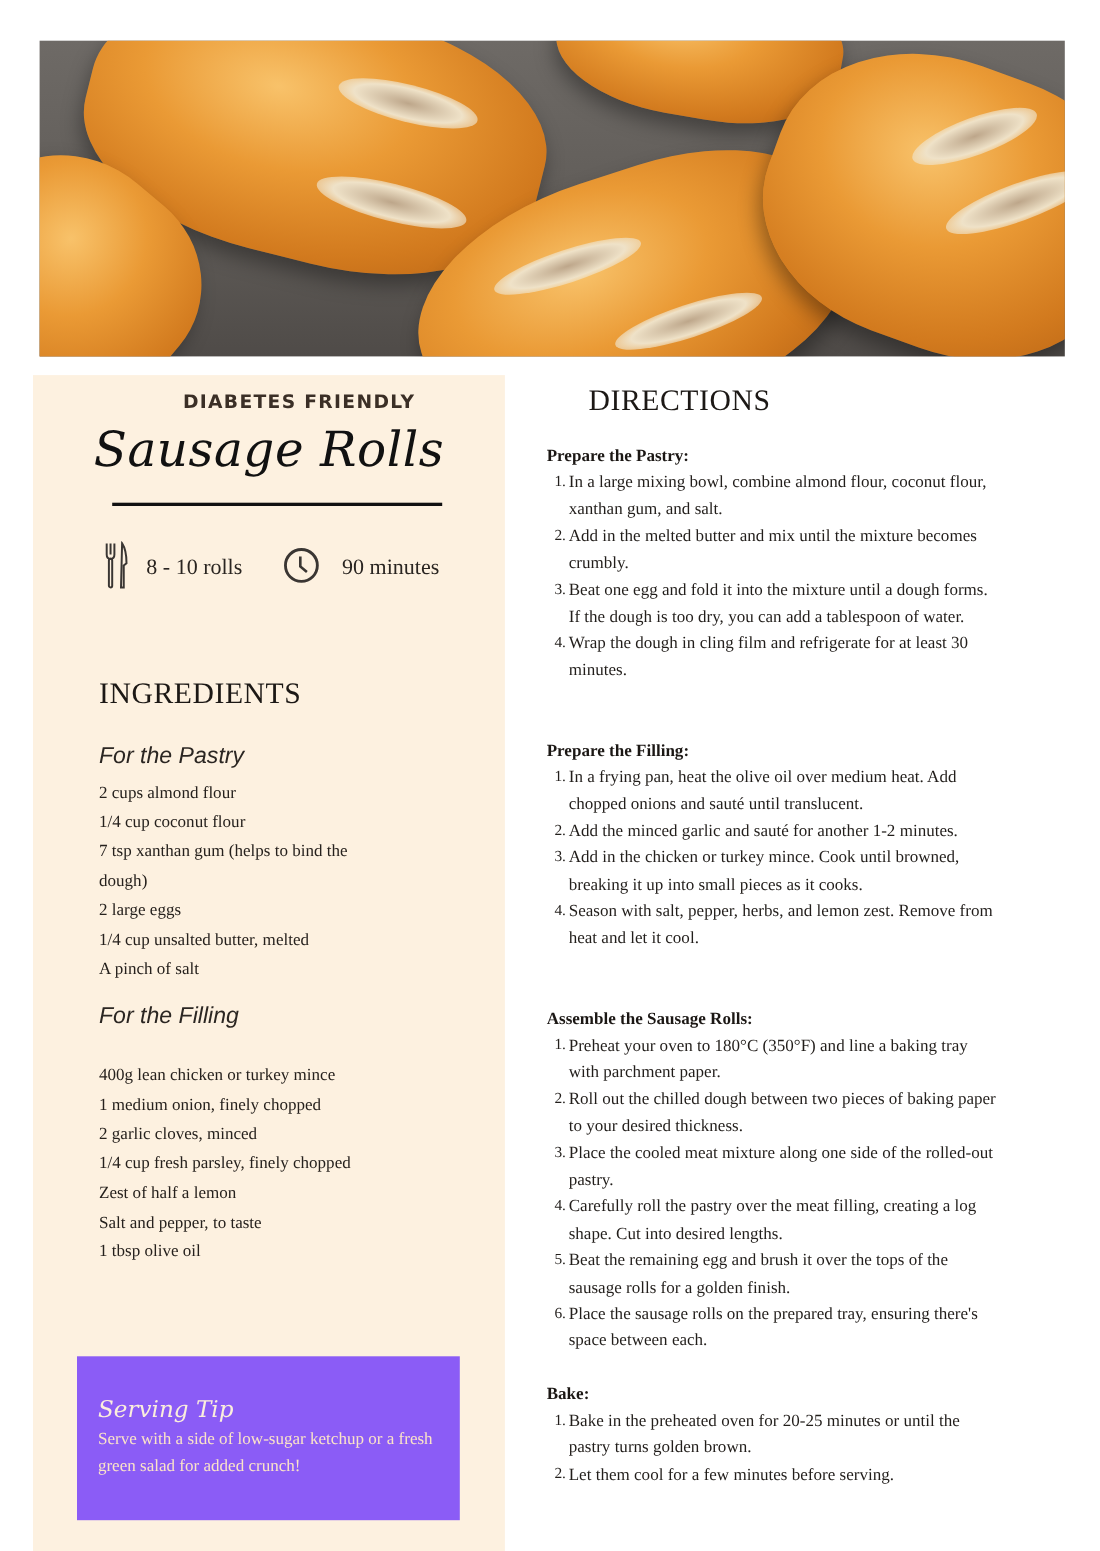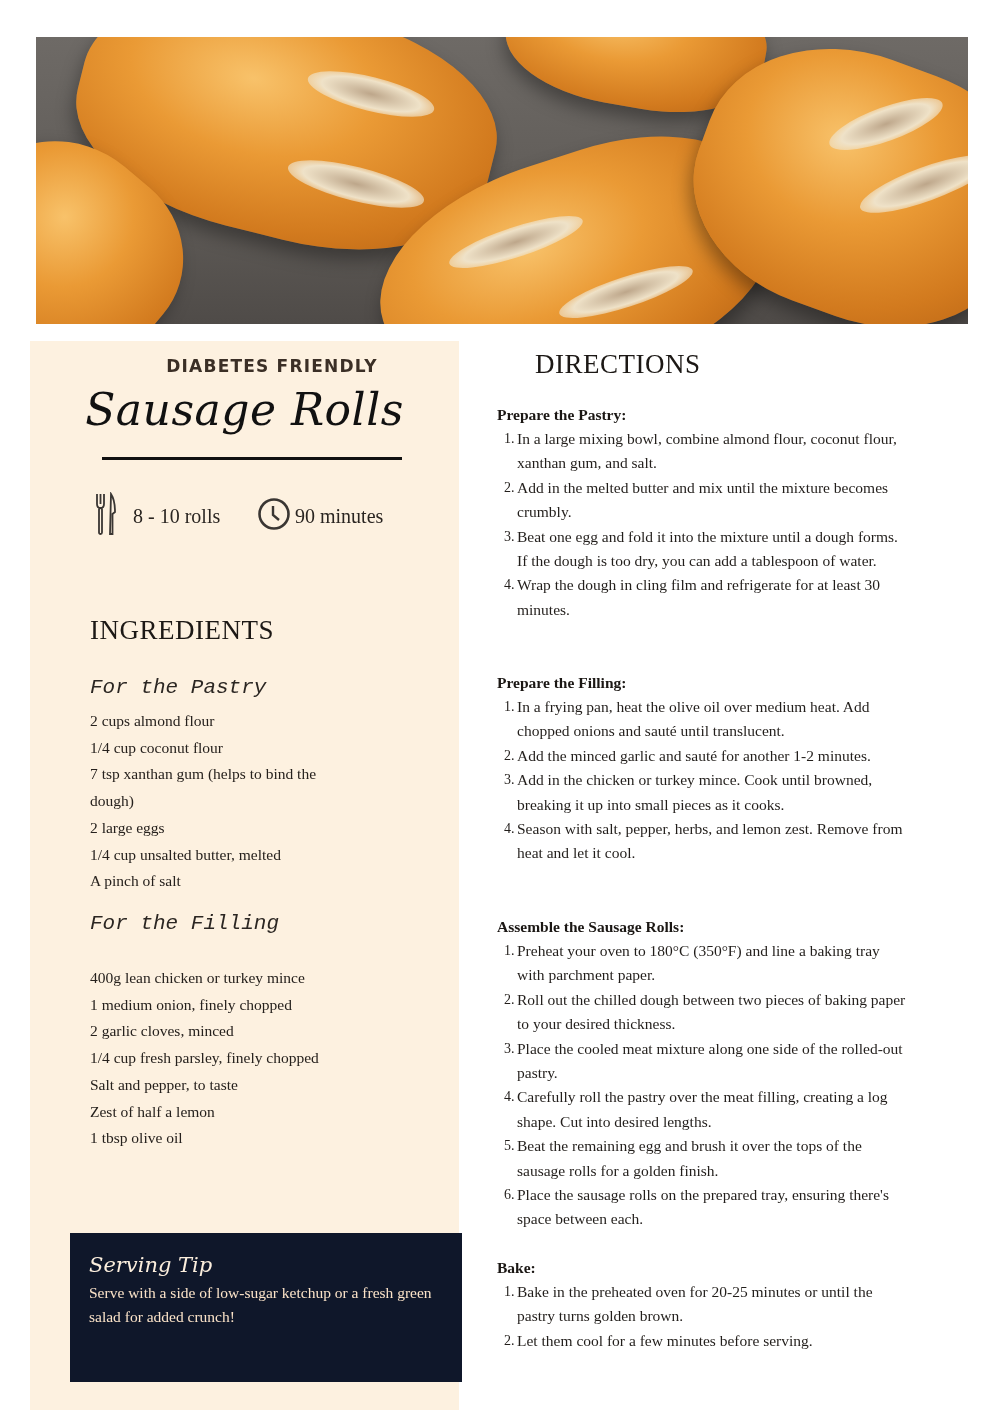--- a/index.html
+++ b/index.html
@@ -36,31 +36,31 @@
   .title-rule { position: absolute; left: 102px; top: 457px; width: 300px; height: 3px; background: #111; }
 
   .meta { position: absolute; top: 494px; height: 44px; display: flex; align-items: center; }
   .meta-text { font-family: "Liberation Serif", serif; font-size: 20px; color: #2a2521; margin-left: 16px; }
 
   .h2 {
     position: absolute; font-family: "Liberation Serif", serif; font-size: 27px;
     letter-spacing: 0.5px; color: #1c1815;
   }
   .subhead {
-    position: absolute; left: 90px; font-family: Liberation Mono, monospace; font-style: italic;
+    position: absolute; left: 90px; font-family: Liberation Sans, sans-serif; font-style: italic;
     font-size: 21px; color: #2b2622;
   }
   .ing-list { position: absolute; left: 90px; width: 250px; list-style: none; }
   .ing-list li {
     font-family: "Liberation Serif", serif; font-size: 15.5px; line-height: 26.7px; color: #26211d;
   }
 
   .tip {
-    position: absolute; left: 70px; top: 1233px; width: 392px; height: 149px;
-    background: #0f172a; padding: 20px 18px 0 19px;
+    position: absolute; left: 70px; top: 1233px; width: 348px; height: 149px;
+    background: #8b5cf6; padding: 36px 18px 0 19px;
   }
   .tip-title {
     font-family: "DejaVu Serif", serif; font-style: italic; font-size: 21px; color: #fbeedd;
     margin-bottom: 4px;
   }
   .tip-text { font-family: "Liberation Serif", serif; font-size: 15.5px; line-height: 24px; color: #fbe3c8; }
 
   .dir-section { position: absolute; left: 497px; width: 410px; }
   .dir-head {
     font-family: "Liberation Serif", serif; font-weight: bold; font-size: 15.5px; color: #1b1714;
@@ -110,43 +110,43 @@
   <span class="meta-text">8 - 10 rolls</span>
 </div>
 
 <div class="meta" style="left:257px;">
   <span>
     <svg width="34" height="34" viewBox="0 0 34 34">
       <circle cx="17" cy="17" r="14.5" fill="none" stroke="#3a3633" stroke-width="2.6"></circle>
       <path d="M16 9 V18 L22 23" fill="none" stroke="#3a3633" stroke-width="2.4"></path>
     </svg>
   </span>
-  <span class="meta-text" style="margin-left:4px;">90 minutes</span>
+  <span class="meta-text" style="margin-left:20px;">90 minutes</span>
 </div>
 
 <div class="h2" style="left:90px;top:615px;">INGREDIENTS</div>
 
 <div class="subhead" style="top:676px;">For the Pastry</div>
 <ul class="ing-list" style="top:708px;">
   <li>2 cups almond flour</li>
   <li>1/4 cup coconut flour</li>
   <li>7 tsp xanthan gum (helps to bind the dough)</li>
   <li>2 large eggs</li>
   <li>1/4 cup unsalted butter, melted</li>
   <li>A pinch of salt</li>
 </ul>
 
 <div class="subhead" style="top:900px;margin-top:12px;">For the Filling</div>
 <ul class="ing-list" style="top:965px;">
   <li>400g lean chicken or turkey mince</li>
   <li>1 medium onion, finely chopped</li>
   <li>2 garlic cloves, minced</li>
   <li>1/4 cup fresh parsley, finely chopped</li>
+  <li>Zest of half a lemon</li>
   <li>Salt and pepper, to taste</li>
-  <li>Zest of half a lemon</li>
   <li>1 tbsp olive oil</li>
 </ul>
 
 <div class="tip">
   <div class="tip-title">Serving Tip</div>
   <div class="tip-text">Serve with a side of low-sugar ketchup or a fresh green salad for added crunch!</div>
 </div>
 
 <div class="h2" style="left:535px;top:349px;">DIRECTIONS</div>
 

